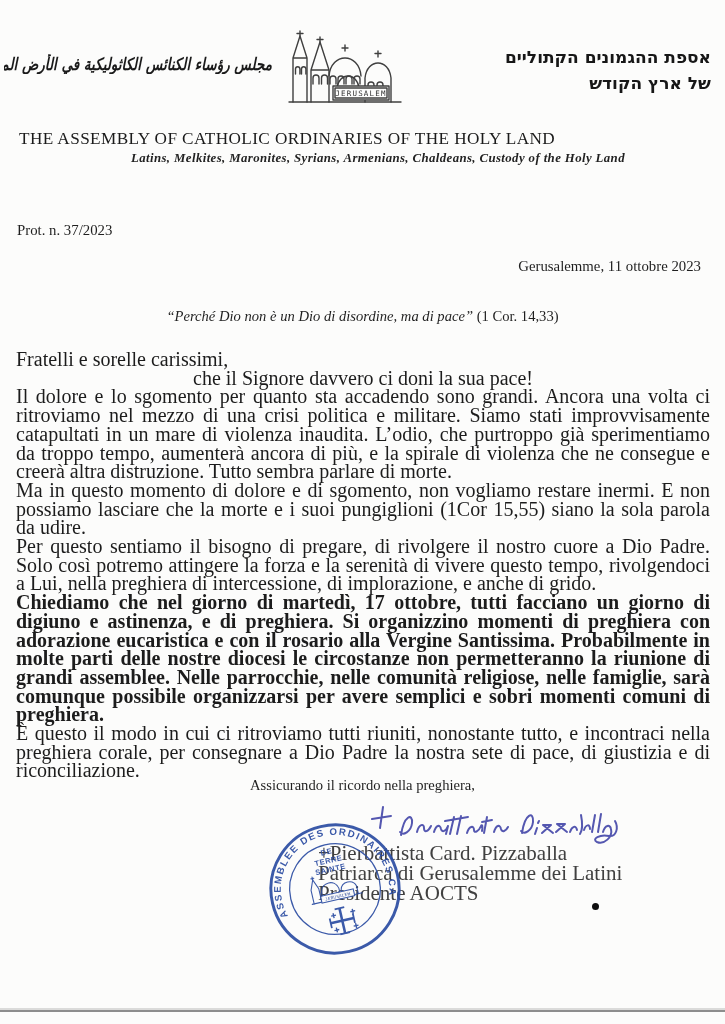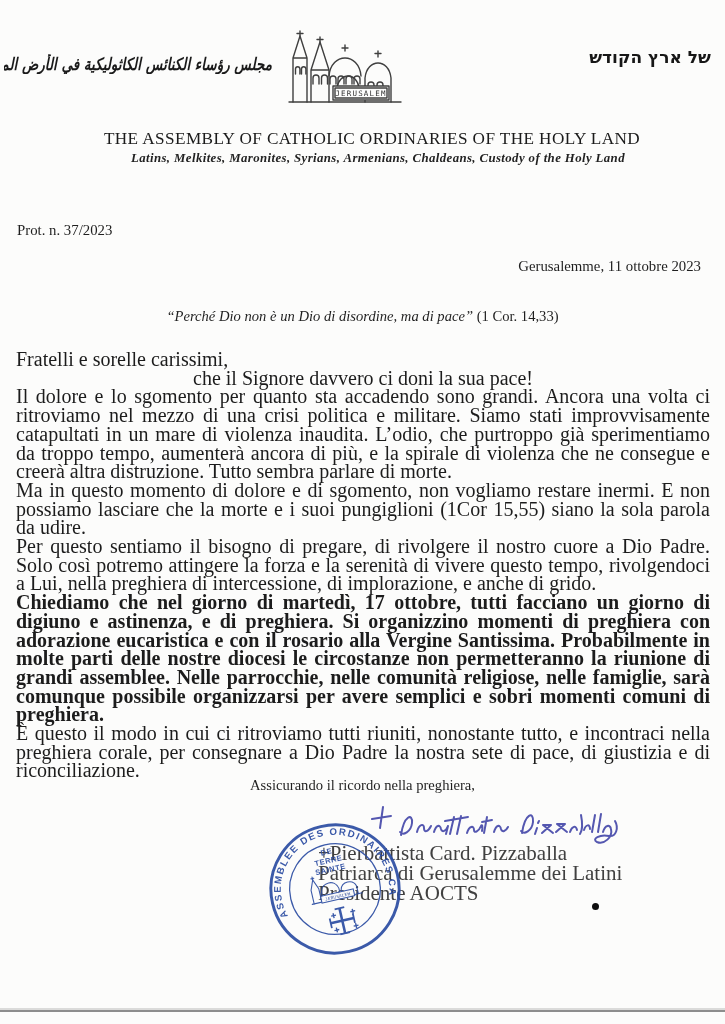--- a/index.html
+++ b/index.html
@@ -15,21 +15,21 @@
     direction:rtl;text-align:left;white-space:nowrap;overflow:hidden;color:#1a1a1a;
     transform:scaleY(1.25);letter-spacing:-.2px;
   }
   .hebrew-title{
     position:absolute;top:44px;right:14px;width:250px;text-align:right;
     font-family:"DejaVu Serif","DejaVu Sans",serif;font-weight:bold;
     font-size:17px;line-height:26px;direction:rtl;color:#171717;
   }
   .logo-wrap{position:absolute;top:28px;left:283px;width:124px;height:84px;}
   .org-name{
-    position:absolute;top:129px;left:0;right:0;text-align:center;
+    position:absolute;top:129px;left:0;right:0;
     font-size:17.2px;letter-spacing:.4px;color:#1b1b1b;margin-left:19px;
   }
   .org-rites{
     position:absolute;top:151px;left:0;right:0;text-align:center;
     font-style:italic;font-weight:bold;font-size:12.8px;letter-spacing:.4px;color:#222;padding-left:31px;
   }
   
   .protocol{position:absolute;top:222px;left:17px;font-size:14.8px;}
   .dateline{position:absolute;top:258px;right:24px;font-size:14.8px;}
   .scripture{position:absolute;top:308px;left:0;right:0;text-align:center;font-size:14.6px;}
@@ -93,20 +93,21 @@
         <path d="M54,60 C56,44 74,44 76,60"></path>
 
         <rect x="50" y="58" width="56" height="14" fill="#fcfcfb"></rect>
         <rect x="52" y="60" width="52" height="10" fill="#fcfcfb"></rect>
       </g>
       <text class="logo-caption" x="78" y="68.3" text-anchor="middle">JERUSALEM</text>
     </svg>
   </div>
 
   <div class="hebrew-title">
+    <div>אספת ההגמונים הקתוליים</div>
     <div>של ארץ הקודש</div>
   </div>
 
   <div class="org-name">THE ASSEMBLY OF CATHOLIC ORDINARIES OF THE HOLY LAND</div>
   <div class="org-rites">Latins, Melkites, Maronites, Syrians, Armenians, Chaldeans, Custody of the Holy Land</div>
 
   <div class="protocol">Prot. n. 37/2023</div>
   <div class="dateline">Gerusalemme, 11 ottobre 2023</div>
 
   <div class="scripture">

